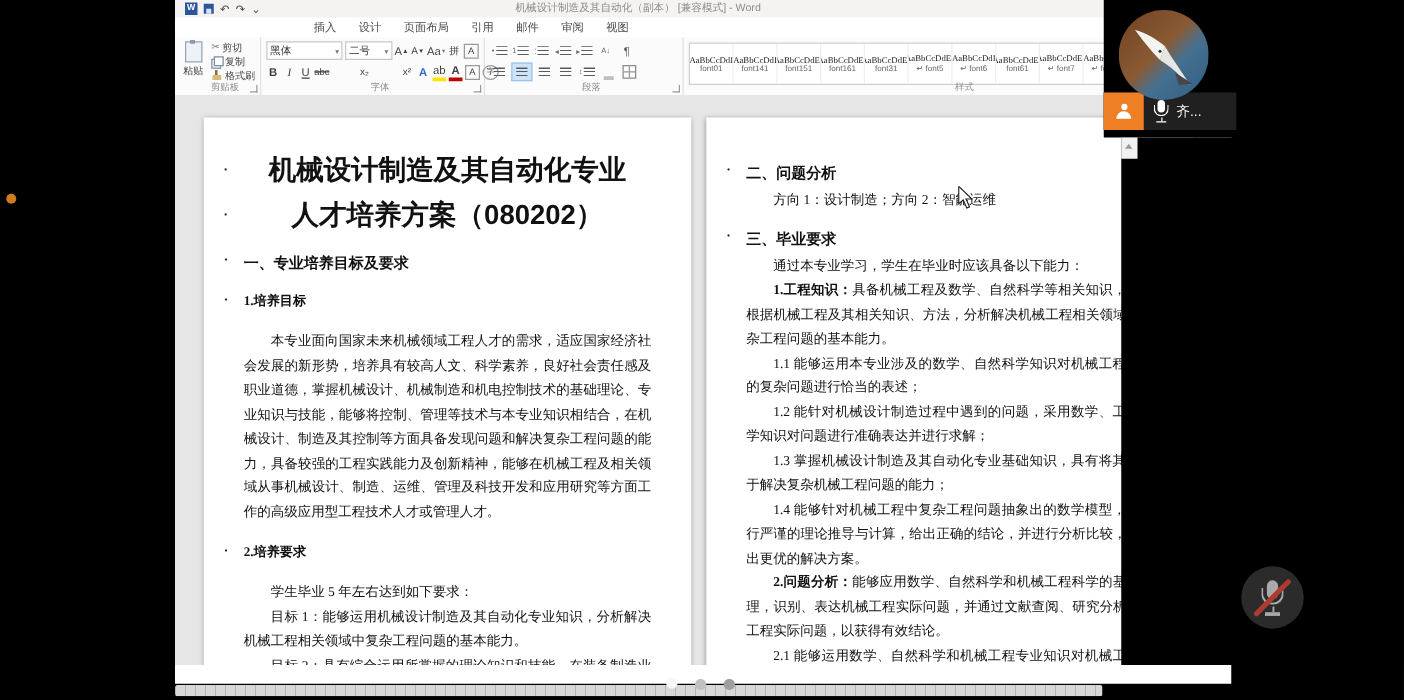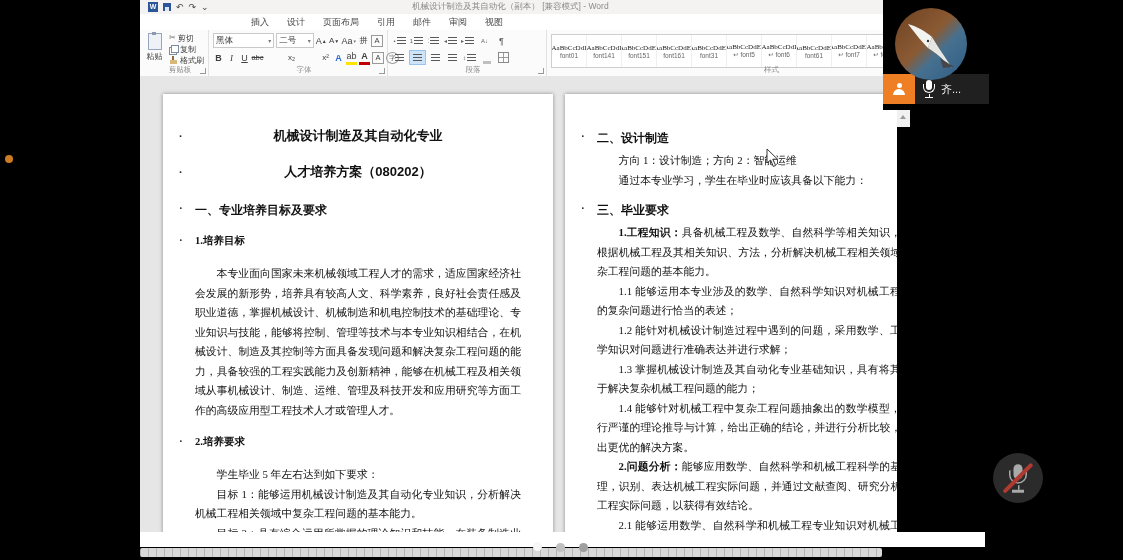--- a/index.html
+++ b/index.html
@@ -90,21 +90,21 @@
            justify-content:space-between;padding:2px 0;font-size:5px;color:#777;background:#f4f4f4;}
 
   
   .docarea{position:absolute;left:0;right:0;top:76px;bottom:15px;background:#e6e6e6;overflow:hidden;}
   .page{position:absolute;top:18px;width:390px;height:720px;background:#fff;
         box-shadow:0 0 4px rgba(0,0,0,.4);}
   .page.left{left:23px;}
   .page.right{left:425px;}
   .pagein{padding:24px 32px;}
   .para{position:relative;margin:0;color:#111;}
-  .para.doc-title{font-size:13px;font-weight:bold;text-align:center;line-height:36px;
+  .para.doc-title{font-size:22px;font-weight:bold;text-align:center;line-height:36px;
                   font-family:"Liberation Sans",sans-serif;}
   .para.h1{font-size:12px;font-weight:bold;margin:12px 0 4px;font-family:"Liberation Serif",serif;}
   .para.h2{font-size:10.5px;font-weight:bold;margin:15px 0 16px;font-family:"Liberation Serif",serif;}
   .para.body{font-size:10.8px;line-height:19.5px;text-align:justify;text-indent:2em;
              font-family:"Liberation Serif",serif;}
   .para.doc-title::before,.para.h1::before,.para.h2::before{
      content:"\00B7";position:absolute;left:-16px;top:0;font-size:11px;font-weight:bold;color:#222;}
   .para .lead{font-weight:bold;}
 
   
@@ -415,27 +415,27 @@
 
             <p class="para body"><span class="lead"></span><span>目标 1：能够运用机械设计制造及其自动化专业知识，分析解决机械工程相关领域中复杂工程问题的基本能力。</span></p>
 
             <p class="para body"><span class="lead"></span><span>目标 2：具有综合运用所掌握的理论知识和技能，在装备制造业及相关领域，从事通用机械及非标设备的设计、制造、应用及生产管理的工作能力。</span></p>
 
           </div>
       </div>
       <div class="page right">
         <div class="pagein">
 
-            <p class="para h1"><span class="lead"></span><span>二、设计制造</span></p>
+            <p class="para h1"><span class="lead"></span><span>二、问题分析</span></p>
 
             <p class="para body"><span class="lead"></span><span>方向 1：设计制造；方向 2：智能运维</span></p>
 
+            <p class="para h1"><span class="lead"></span><span>三、毕业要求</span></p>
+
             <p class="para body"><span class="lead"></span><span>通过本专业学习，学生在毕业时应该具备以下能力：</span></p>
-
-            <p class="para h1"><span class="lead"></span><span>三、毕业要求</span></p>
 
             <p class="para body"><span class="lead">1.工程知识：</span><span>具备机械工程及数学、自然科学等相关知识，并能根据机械工程及其相关知识、方法，分析解决机械工程相关领域中复杂工程问题的基本能力。</span></p>
 
             <p class="para body"><span class="lead"></span><span>1.1 能够运用本专业涉及的数学、自然科学知识对机械工程专业的复杂问题进行恰当的表述；</span></p>
 
             <p class="para body"><span class="lead"></span><span>1.2 能针对机械设计制造过程中遇到的问题，采用数学、工程科学知识对问题进行准确表达并进行求解；</span></p>
 
             <p class="para body"><span class="lead"></span><span>1.3 掌握机械设计制造及其自动化专业基础知识，具有将其应用于解决复杂机械工程问题的能力；</span></p>
 
             <p class="para body"><span class="lead"></span><span>1.4 能够针对机械工程中复杂工程问题抽象出的数学模型，并进行严谨的理论推导与计算，给出正确的结论，并进行分析比较，并提出更优的解决方案。</span></p>

